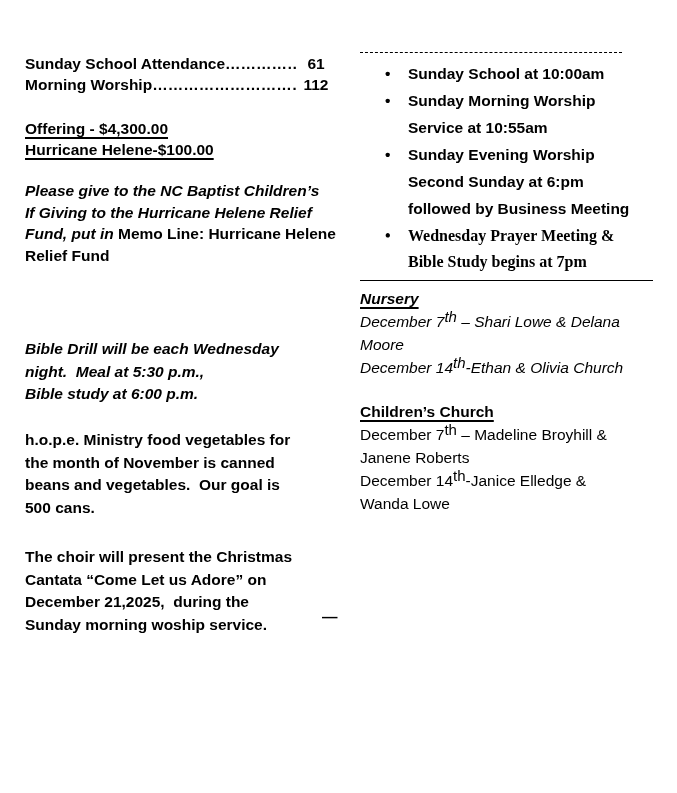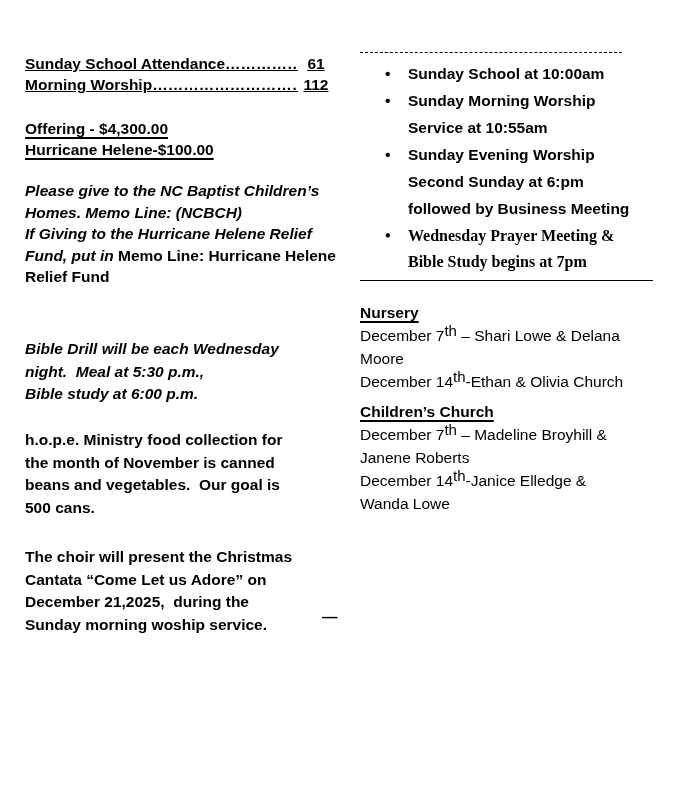--- a/index.html
+++ b/index.html
@@ -6,21 +6,21 @@
   .page {
     position:relative; width:677px; height:793px; background:#ffffff;
     overflow:hidden; color:#000000;
     font-family:"Liberation Sans", sans-serif;
   }
   .abs { position:absolute; }
   .line { white-space:pre; }
 
   
   .lc { font-weight:bold; font-size:15.5px; }
-  #att { left:25px; top:53px; width:309px; line-height:21px;text-decoration:underline; }
+  #att { left:25px; top:53px; width:309px; line-height:21px; }
   .att-row { display:flex; align-items:baseline; }
   .att-label { flex:none; white-space:pre; }
   .att-leader { flex:1 1 auto; overflow:hidden; white-space:nowrap; }
   .att-value { flex:none; width:36px; text-align:center; white-space:pre; }
   #offering { left:25px; top:118px; line-height:21px; }
   .u { text-decoration:underline; text-decoration-thickness:1.6px; text-underline-offset:3px; }
   #giving { left:25px; top:180px; line-height:21.5px; }
   .it { font-style:italic; }
   #bible  { left:25px; top:338px; line-height:22.5px;font-style:italic; }
   #hope   { left:25px; top:429px; line-height:22.5px; }
@@ -29,21 +29,21 @@
 
   
   .divider-dashed { left:360px; top:52px; width:262px; height:0; border-top:1.7px dashed #000; }
   .divider-solid  { left:360px; top:280px; width:293px; height:0; border-top:1.6px solid #000; }
   #schedule { left:385px; top:60px; width:268px; list-style:none; margin:0; padding:0;
               font-weight:bold; font-size:15.5px; }
   #schedule li { display:flex; line-height:27px; }
   #schedule .bullet { flex:none; width:23px; }
   #schedule li.serif { font-family:"Liberation Serif", serif; font-size:16px; line-height:25.5px; padding-top:1px; }
   .rc-block { font-size:15.5px; line-height:23px; font-weight:normal; }
-  #nursery   { left:360px; top:301px; width:300px; }
+  #nursery   { left:360px; top:287px; width:300px;font-style:italic; }
   #childrens { left:360px; top:400px; width:300px; }
   .hdr { font-weight:bold; }
   .sp { font-size:15px; position:relative; top:-5px; }
 </style>
 </head>
 <body>
 
 <div class="page">
 
   <div class="abs lc" id="att">
@@ -59,34 +59,33 @@
     </div>
   </div>
 
   <div class="abs lc" id="offering">
     <div class="line"><span class="u">Offering - $4,300.00</span></div>
     <div class="line"><span class="u">Hurricane Helene-$100.00</span></div>
   </div>
 
   <div class="abs lc" id="giving">
     <div class="line it">Please give to the NC Baptist Children’s</div>
-    <div class="line it">Homes. Memo Line: (NCBCH)</div>
     <div class="line it">If Giving to the Hurricane Helene Relief</div>
     <div class="line"><span class="it">Fund, put in </span><span>Memo Line: Hurricane Helene</span></div>
     <div class="line">Relief Fund</div>
   </div>
 
   <div class="abs lc" id="bible">
     <div class="line">Bible Drill will be each Wednesday</div>
     <div class="line">night.  Meal at 5:30 p.m.,</div>
     <div class="line">Bible study at 6:00 p.m.</div>
   </div>
 
   <div class="abs lc" id="hope">
-    <div class="line">h.o.p.e. Ministry food collection for</div>
+    <div class="line">h.o.p.e. Ministry food vegetables for</div>
     <div class="line">the month of November is canned</div>
     <div class="line">beans and vegetables.  Our goal is</div>
     <div class="line">500 cans.</div>
   </div>
 
   <div class="abs lc" id="choir">
     <div class="line">The choir will present the Christmas</div>
     <div class="line">Cantata “Come Let us Adore” on</div>
     <div class="line">December 21,2025,  during the</div>
     <div class="line">Sunday morning woship service.</div>

